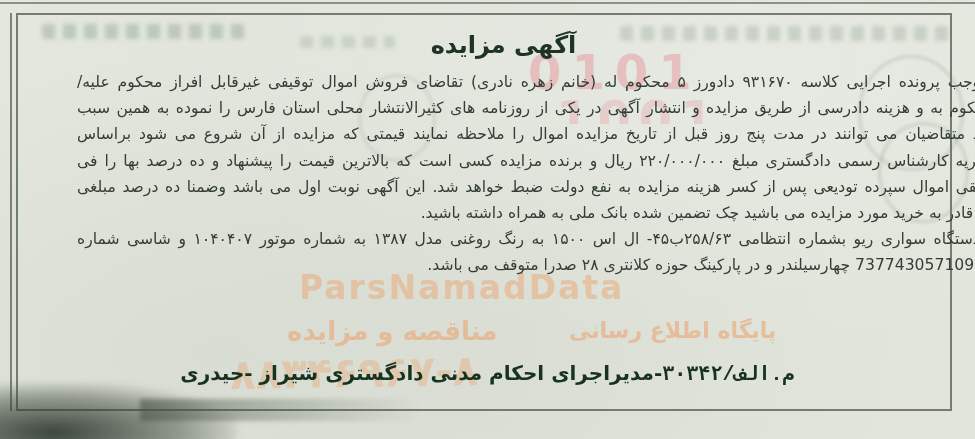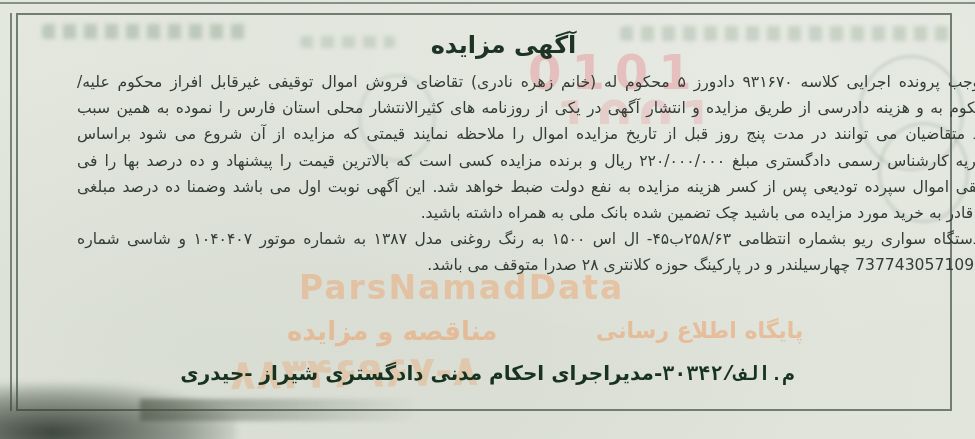--- a/index.html
+++ b/index.html
@@ -35,21 +35,21 @@
     position:absolute;top:361px;left:0;width:100%;direction:rtl;text-align:center;
     font-weight:bold;font-size:20px;color:#17331f;z-index:6;letter-spacing:.2px;
   }
   .signature .num{direction:ltr;unicode-bidi:isolate;font-family:Liberation Mono, monospace;}
   
   .wm{position:absolute;z-index:2;pointer-events:none;font-weight:bold;}
   .wm-digits1{left:528px;top:44px;font-size:48px;letter-spacing:10px;color:rgba(232,127,138,.38);}
   .wm-digits2{left:556px;top:90px;font-size:48px;letter-spacing:8px;color:rgba(232,127,138,.25);height:34px;overflow:hidden;text-align:center;}
   .wm-brand{left:299px;top:236px;font-size:33px;letter-spacing:2px;color:rgba(238,154,96,.42);margin-top:32px;}
   .wm-fa-left{left:287px;top:316px;font-size:26px;color:rgba(238,154,96,.5);direction:rtl;}
-  .wm-fa-right{left:596px;top:318px;font-size:22px;color:rgba(238,154,96,.5);direction:rtl;}
+  .wm-fa-right{left:569px;top:318px;font-size:22px;color:rgba(238,154,96,.5);direction:rtl;}
   .wm-phone{left:230px;top:348px;font-size:42px;letter-spacing:6px;color:rgba(238,154,96,.33);direction:ltr;transform:rotate(-1deg);}
   
   .bleed{position:absolute;z-index:1;pointer-events:none;filter:blur(2px);}
   .strip{background:repeating-linear-gradient(90deg,rgba(105,135,108,.30) 0 13px,transparent 13px 21px);border-radius:4px;}
   .strip1{left:42px;top:24px;width:205px;height:15px;}
   .strip2{left:300px;top:36px;width:95px;height:12px;opacity:.7;}
   .strip3{left:620px;top:26px;width:330px;height:15px;opacity:.8;}
   .circle{border-radius:50%;border:3px solid rgba(100,130,105,.20);filter:blur(1.5px);}
   .circle1{left:858px;top:55px;width:100px;height:110px;}
   .circle2{left:878px;top:122px;width:85px;height:95px;}

